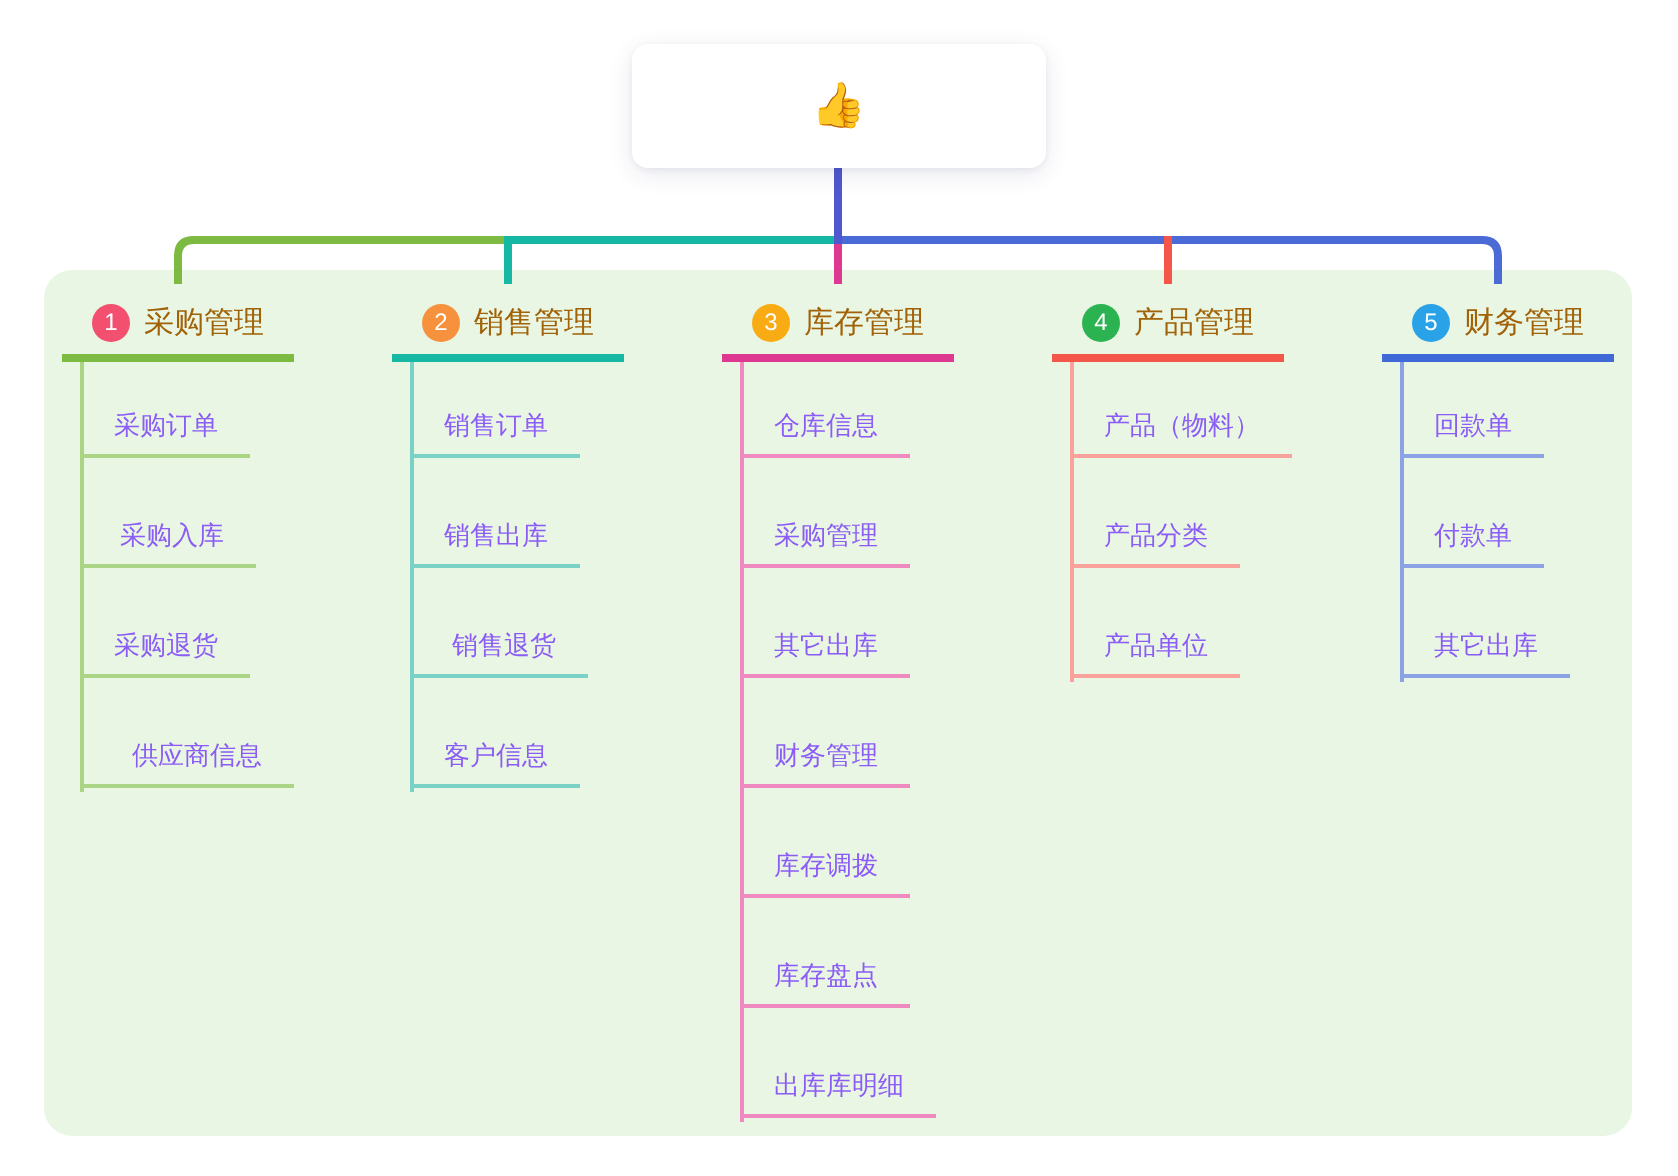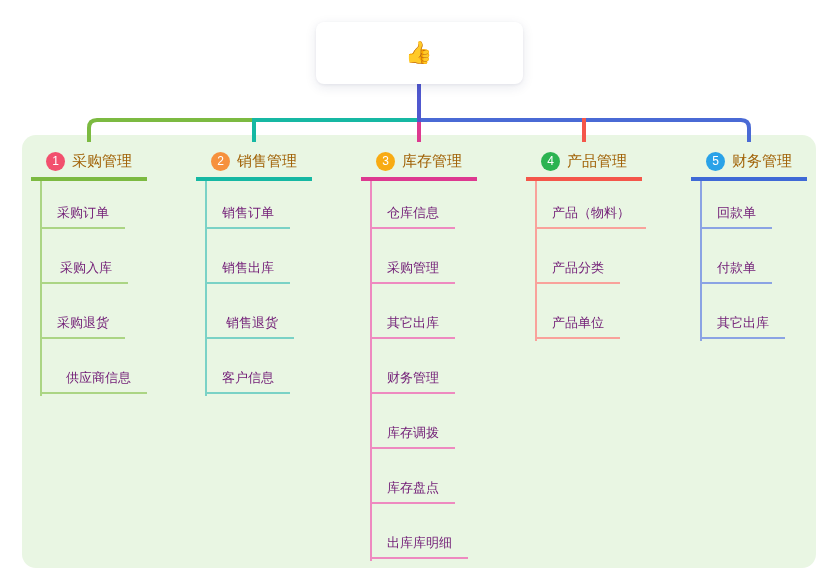--- a/index.html
+++ b/index.html
@@ -28,21 +28,21 @@
   }
   .badge{
     width:19px;height:19px;border-radius:50%;flex:0 0 19px;
     display:flex;align-items:center;justify-content:center;
     color:#ffffff;font-size:12px;font-weight:500;
   }
   .branch-label{font-size:15px;color:#a16207;font-weight:400;white-space:nowrap;}
   .stem{position:absolute;width:2px;z-index:2;}
   .child{
     position:absolute;z-index:3;white-space:nowrap;
-    font-size:13px;color:#701a75;line-height:20px;
+    font-size:13px;color:#8b5cf6;line-height:20px;
     padding:0 16px 4px 17px;
     border-bottom-width:2px;border-bottom-style:solid;
   }
 </style>
 </head>
 <body>
 
 <div id="panel"></div>
 
 <svg id="connectors" width="839" height="588">

